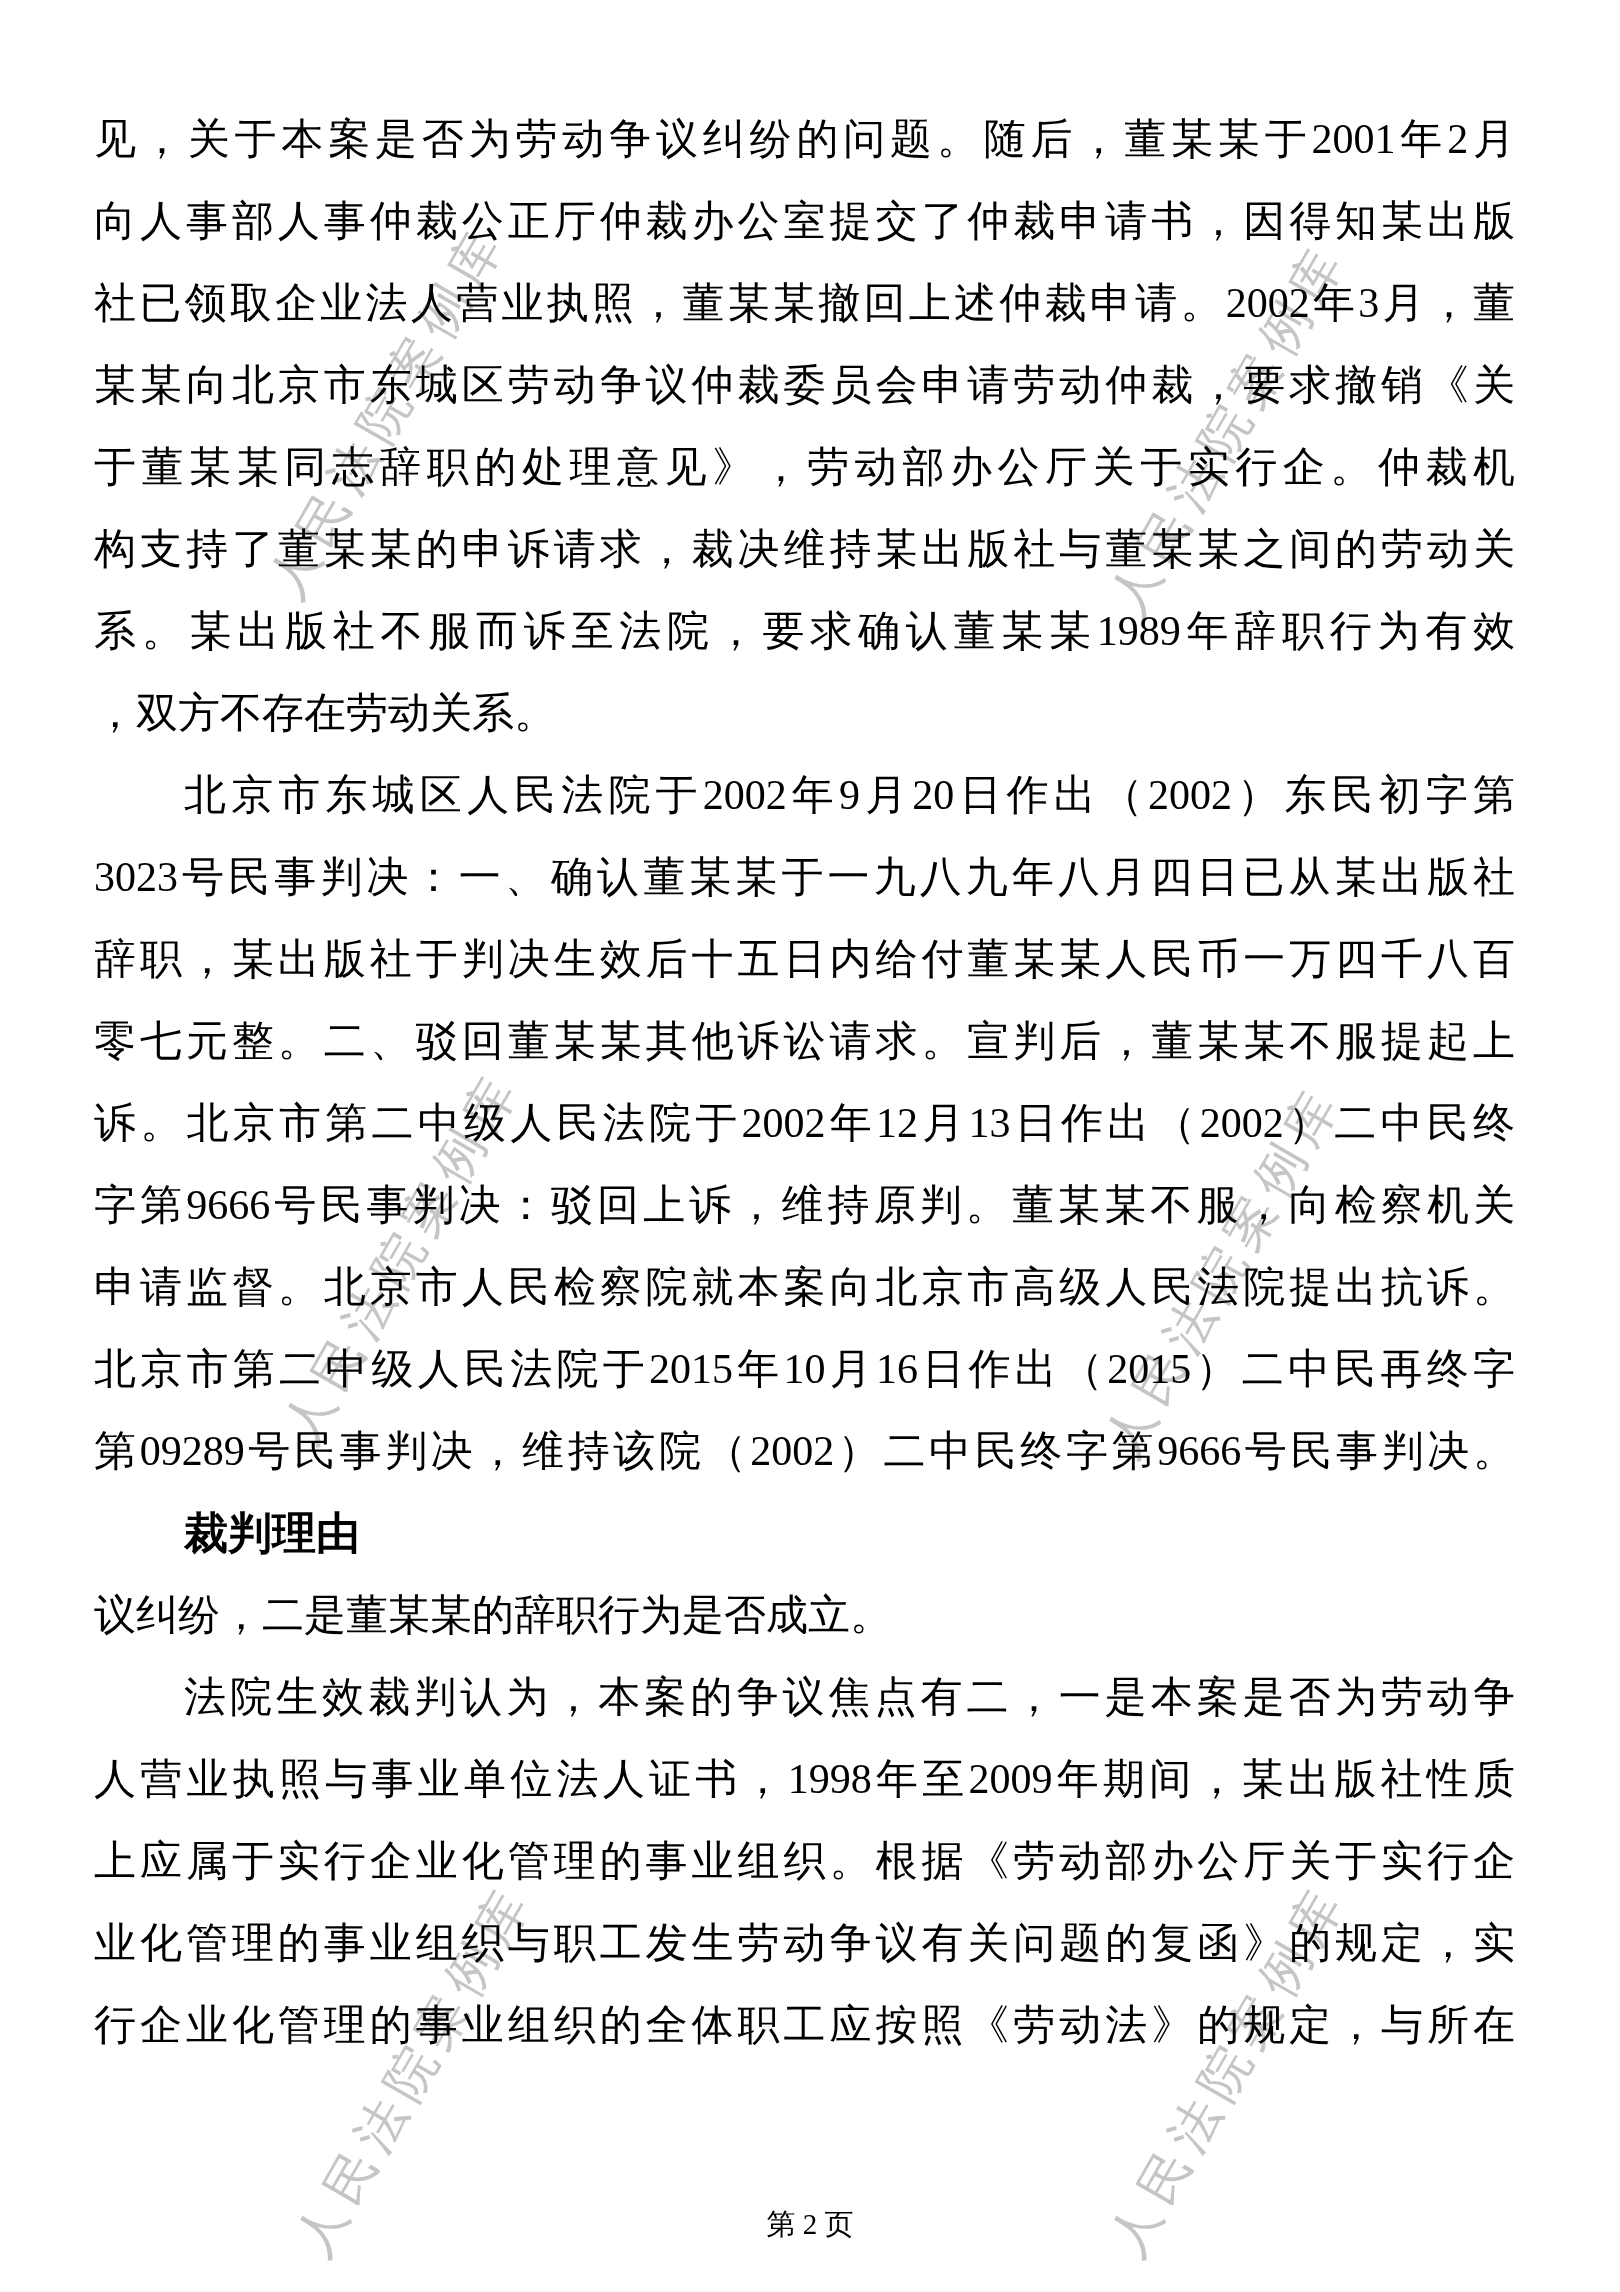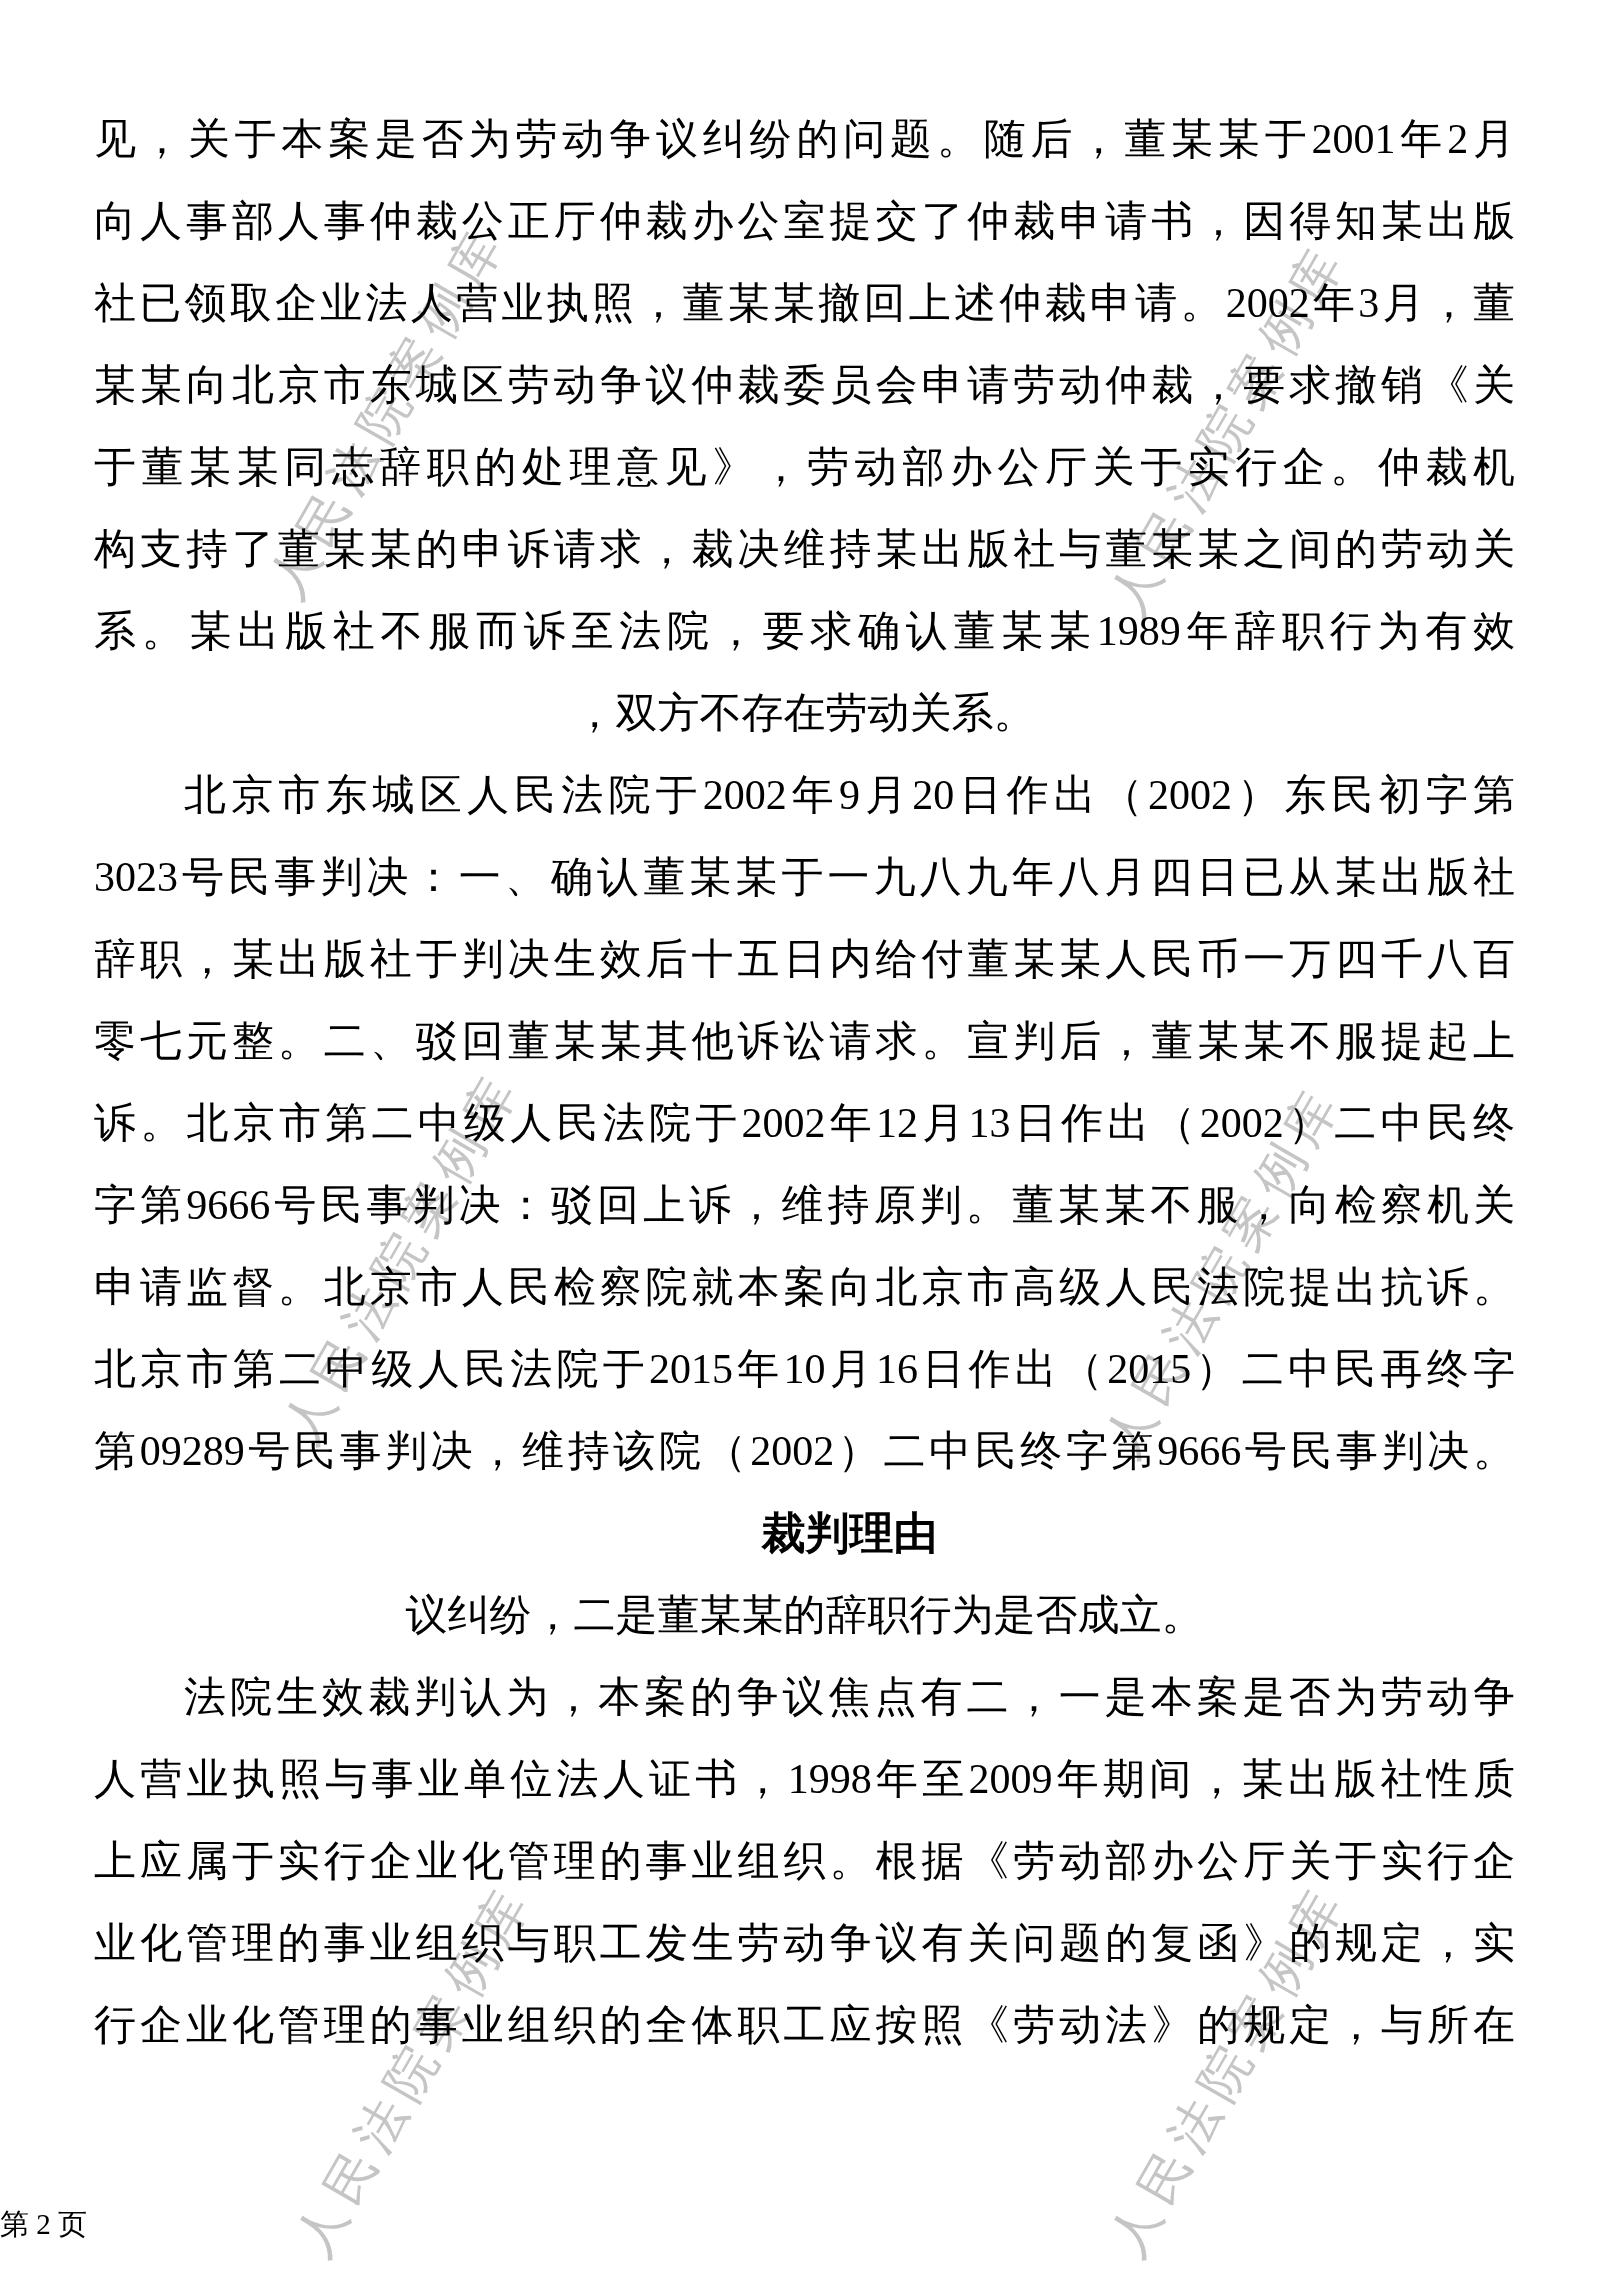--- a/index.html
+++ b/index.html
@@ -28,38 +28,38 @@
     position: absolute;
     left: 94px;
     top: 98px;
     width: 1421px;
     z-index: 1;
   }
   .line {
     height: 82px;
     line-height: 82px;
     font-size: 42px;
-    text-align: center;
+    text-align: left;
   }
   .line.fill {
     text-align: justify;
     text-align-last: justify;
   }
   .line.indent { padding-left: 90px; }
   .line.heading {
     font-family: "Liberation Sans", "DejaVu Sans", sans-serif;
     font-weight: 700;
     font-size: 44px;
   }
   .page-footer {
     position: absolute;
     left: 0;
     top: 2203px;
     width: 100%;
-    text-align: left;
+    text-align: center;
     font-size: 29px;
     line-height: 43px;
     z-index: 1;
   }
 </style>
 </head>
 <body>
 
 <div class="page" style="color: rgb(0, 0, 0);">
 

